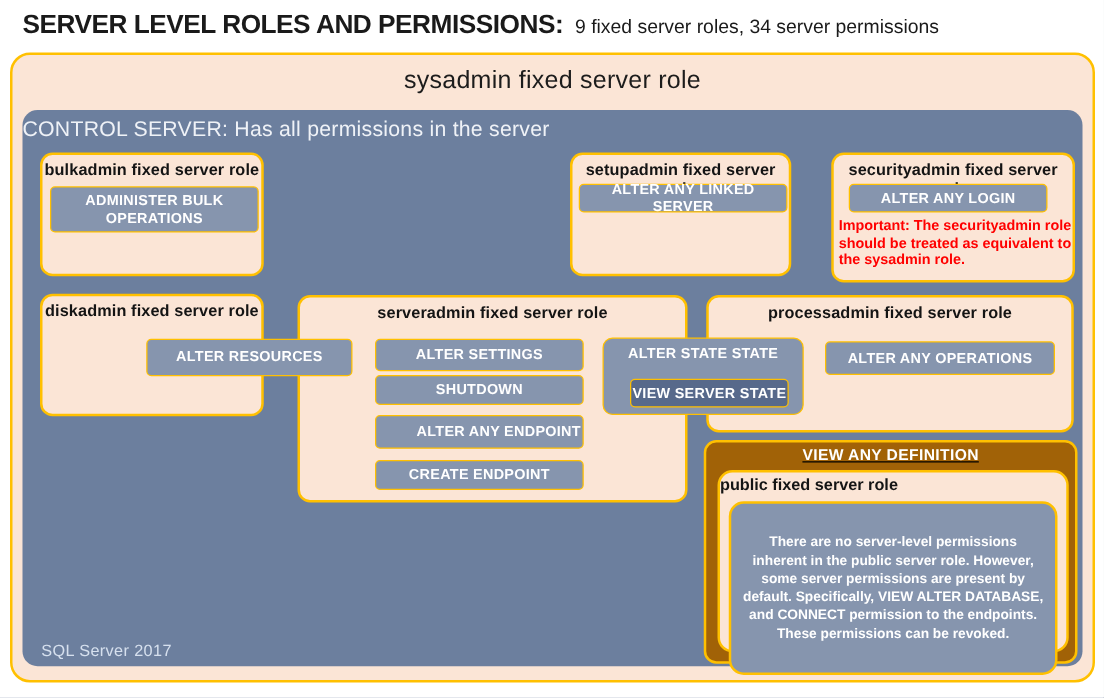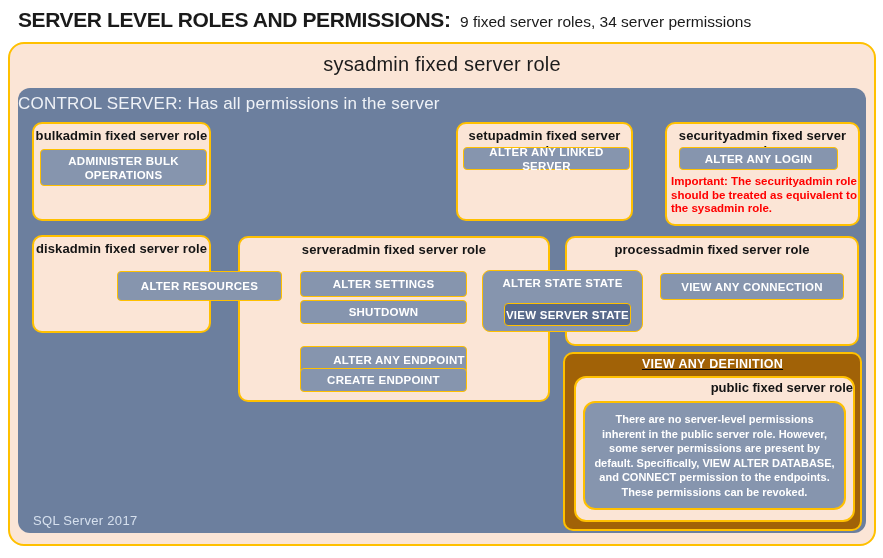--- a/index.html
+++ b/index.html
@@ -74,21 +74,21 @@
     color:#ff0000;font-weight:700;font-size:11.5px;line-height:13.5px;
   }
 
   .box-diskadmin{left:32px;top:235px;width:179px;height:98px;}
   .disk-pill{left:117px;top:271px;width:165px;height:30px;}
 
   .box-serveradmin{left:238px;top:236px;width:312px;height:166px;}
   .srv-pill{left:60px;width:167px;}
   .srv-p0{top:33px;height:26px;}
   .srv-p1{top:62px;height:24px;}
-  .srv-p2{top:108px;height:27px;padding-left:31px;}
+  .srv-p2{top:94px;height:27px;padding-left:31px;}
   .srv-p3{top:130px;height:24px;}
 
   .state-container{left:482px;top:270px;width:161px;height:62px;}
   .state-inner{left:21px;top:32px;width:127px;height:23px;}
 
   .box-processadmin{left:565px;top:236px;width:294px;height:110px;}
   .proc-pill{left:93px;top:35px;width:184px;height:27px;}
 
   
   .note-box{
@@ -104,23 +104,23 @@
     background:#a16207;border:2px solid #ffc000;border-radius:10px;text-decoration:underline;
   }
   .viewdef-label{
     margin-top:3px;text-align:center;color:#ffffff;font-weight:700;font-size:12.5px;
     letter-spacing:0.3px;
   }
   .public-box{
     position:absolute;left:9px;top:22px;width:281px;height:146px;box-sizing:border-box;
     background:#fbe5d6;border:2px solid #ffc000;border-radius:12px;
   }
-  .public-title{margin-top:2px;text-align:right;font-size:13px;font-weight:700;color:#141414;}
+  .public-title{margin-top:2px;text-align:left;font-size:13px;font-weight:700;color:#141414;}
   .public-textbox{
-    position:absolute;left:7px;top:23px;width:263px;height:109px;box-sizing:border-box;
+    position:absolute;left:7px;top:23px;width:263px;height:139px;box-sizing:border-box;
     background:#8695ae;border:2px solid #ffc000;border-radius:12px;
     display:flex;align-items:center;justify-content:center;text-align:center;
     color:#ffffff;font-weight:700;font-size:11px;line-height:14.5px;padding:2px 8px;
   }
 
   .footer-label{
     position:absolute;left:33px;top:513px;font-size:13px;color:#d6e0ee;letter-spacing:0.3px;
   }
 </style>
 </head>
@@ -163,21 +163,21 @@
   <div class="role-box box-serveradmin">
     <div class="role-title">serveradmin fixed server role</div>
     <div class="pill srv-pill srv-p0">ALTER SETTINGS</div>
     <div class="pill srv-pill srv-p1">SHUTDOWN</div>
     <div class="pill srv-pill srv-p2">ALTER ANY ENDPOINT</div>
     <div class="pill srv-pill srv-p3">CREATE ENDPOINT</div>
   </div>
 
   <div class="role-box box-processadmin">
     <div class="role-title">processadmin fixed server role</div>
-    <div class="pill proc-pill">VIEW ANY CONNECTION</div>
+    <div class="pill proc-pill">ALTER ANY OPERATIONS</div>
   </div>
 
   <div class="pill disk-pill">ALTER RESOURCES</div>
 
   <div class="pill container state-container">
     <div class="pill-head">ALTER STATE STATE</div>
     <div class="pill dark state-inner">VIEW SERVER STATE</div>
   </div>
 
 

